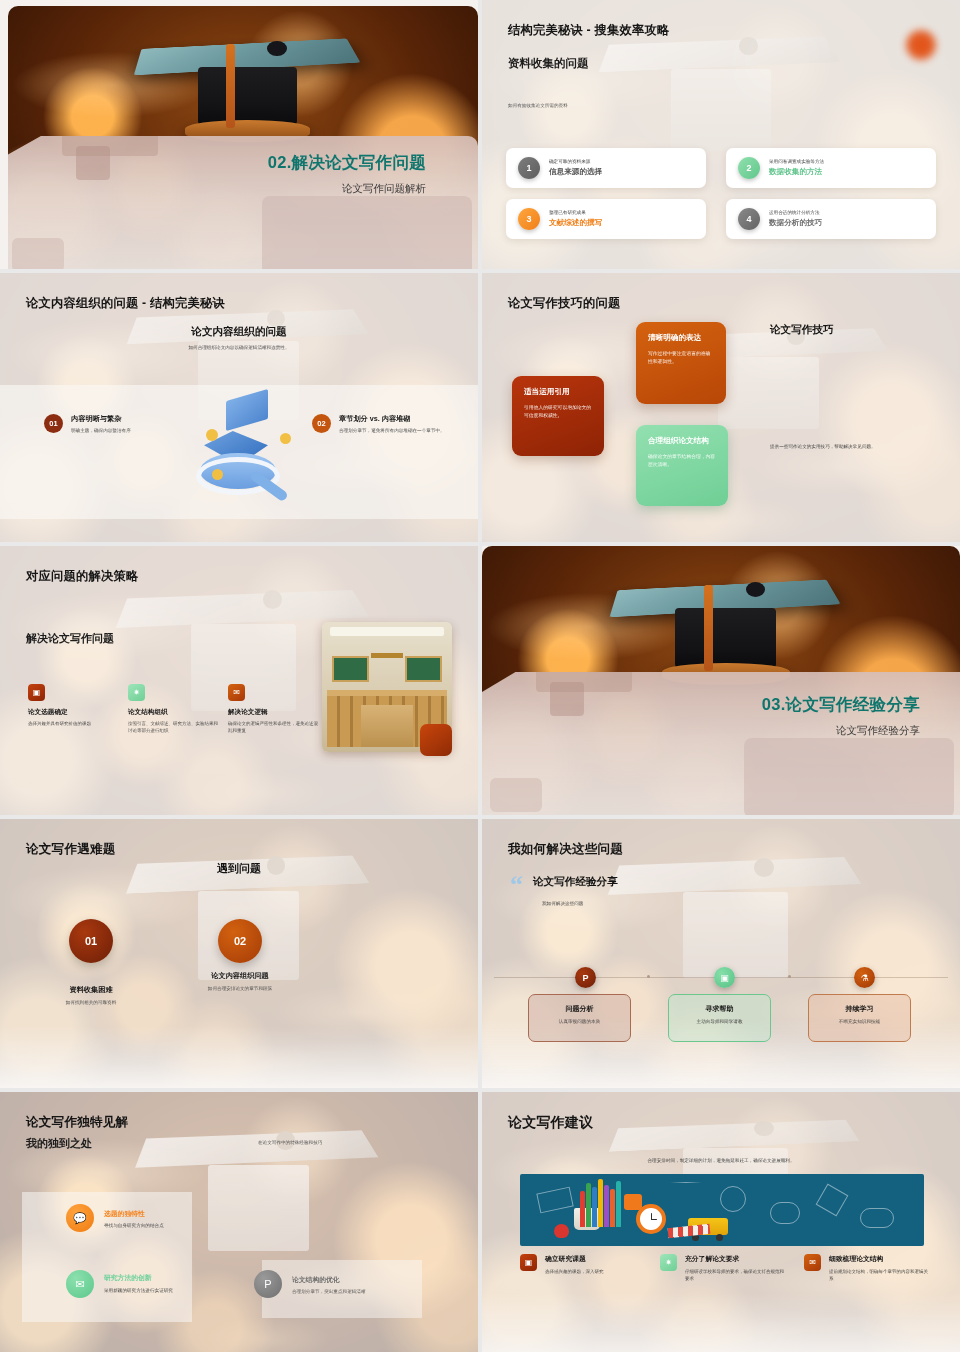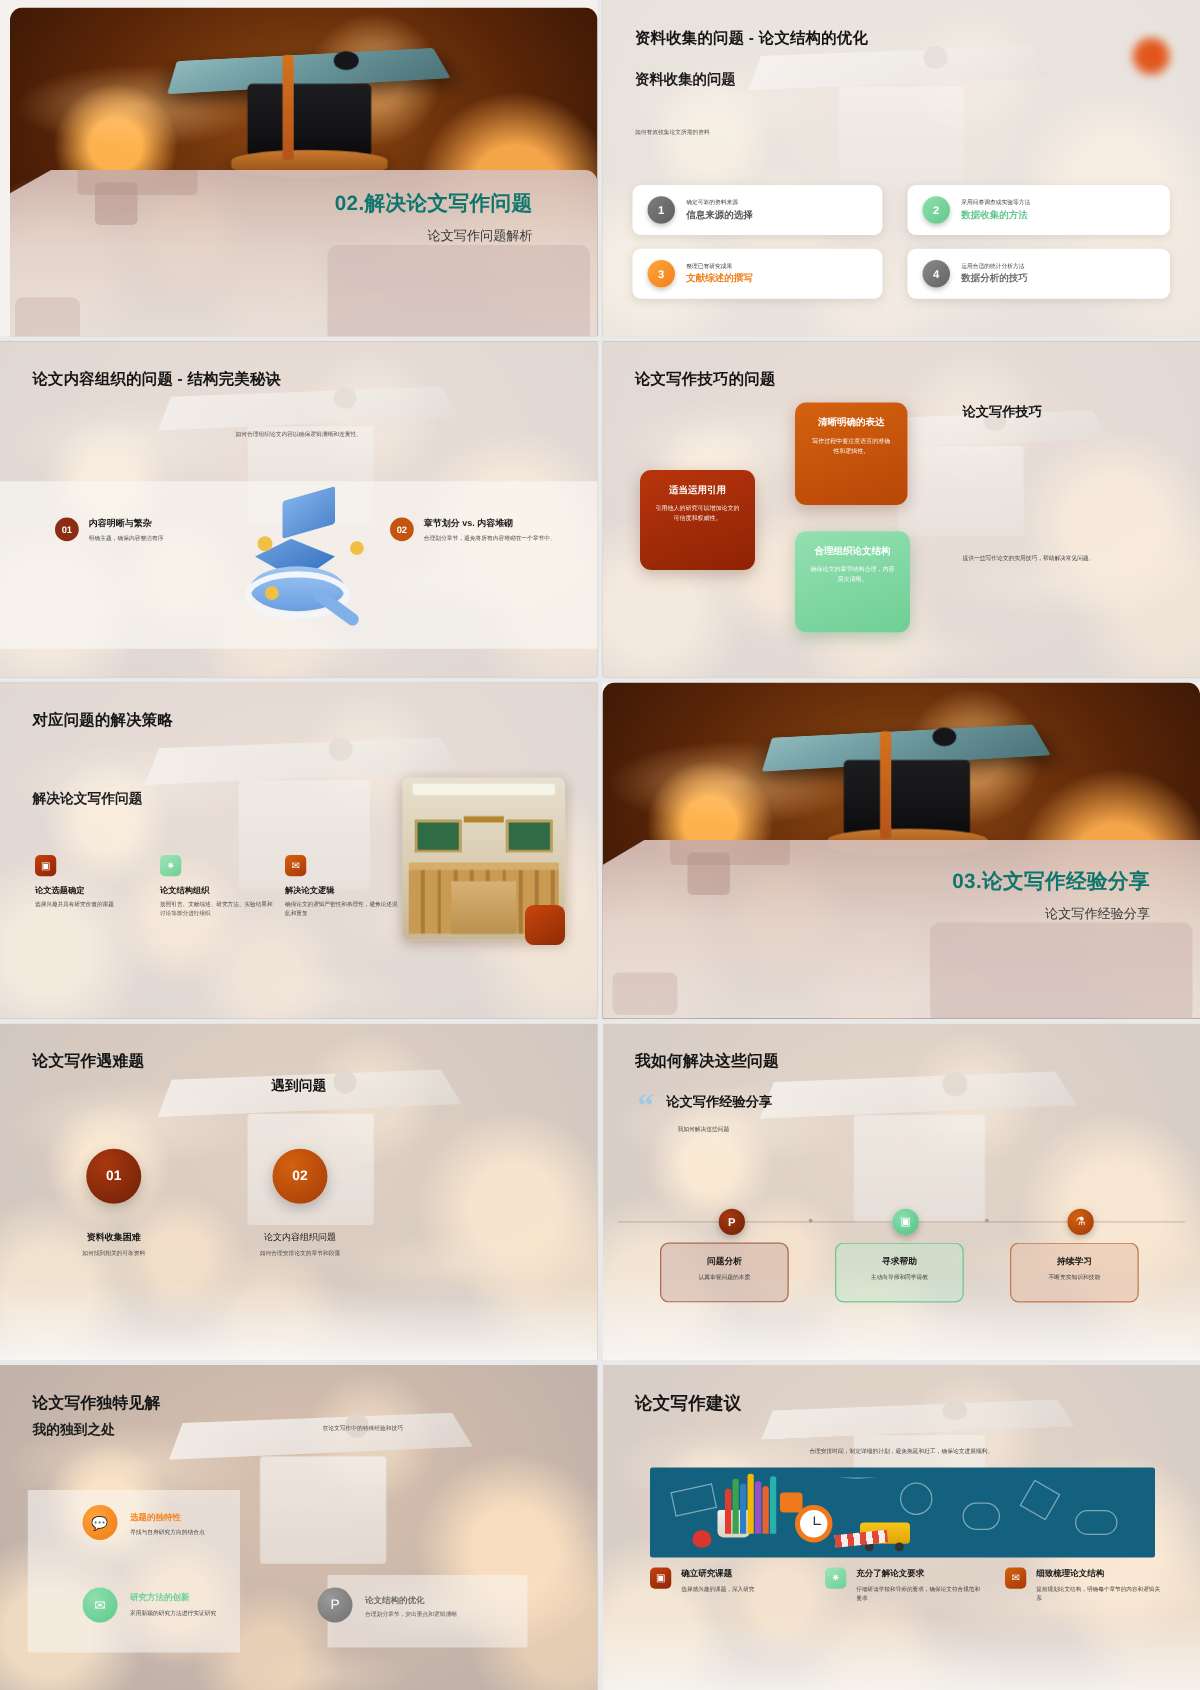--- a/index.html
+++ b/index.html
@@ -176,21 +176,20 @@
     flex: 0 0 19px;
   }
   .row-item { display: flex; gap: 8px; align-items: flex-start; }
   .row-item .h { font-size: 7.2px; font-weight: bold; color: #1a1a1a; margin-bottom: 3px; }
   .row-item .p { font-size: 4.6px; color: #4a4a4a; line-height: 1.55; }
 
   
   .tile {
     position: absolute; border-radius: 9px; padding: 11px 12px; z-index: 6;
     box-shadow: 0 4px 12px rgba(100,50,20,.28);
-    text-align: center;
   }
   .tile .t { font-size: 7.6px; font-weight: bold; color: #fff; margin-bottom: 7px; }
   .tile .d { font-size: 4.8px; color: rgba(255,255,255,.93); line-height: 1.65; }
 
   
   .isq {
     width: 17px; height: 17px; border-radius: 4px;
     display: flex; align-items: center; justify-content: center;
     color: #fff; font-size: 8px;
   }
@@ -277,21 +276,21 @@
   <div class="slide">
     <div class="photo" style="opacity:.55"></div>
     <div class="wash"></div>
     <div class="ghost-cap" style="left:26%;top:6%;width:48%;height:66%">
       <div class="gb"></div>
         <div class="gc"></div>
         <div class="gk"></div>
     </div>
     <div style="position:absolute;right:22px;top:28px;width:34px;height:34px;border-radius:50%;background:radial-gradient(circle,#e2561c 40%,rgba(226,86,28,.15) 75%);filter:blur(3px);"></div>
 
-    <div class="s-title">资料收集的问题 - 论文结构的优化</div>
+    <div class="s-title">结构完美秘诀 - 搜集效率攻略</div>
     <div class="s-sub" style="top:56px">资料收集的问题</div>
     <div class="s-note" style="position:absolute;left:26px;top:103px;z-index:6">如何有效收集论文所需的资料</div>
 
     <div class="card4" style="left:24px; top:148px; width:200px;">
       <div class="num-circle" style="background:linear-gradient(135deg,#7d7d7d,#5e5e5e)">
         <span>1</span>
       </div>
       <div class="txt">
         <div class="small">确定可靠的资料来源</div>
         <div class="big" style="color:#555">信息来源的选择</div>
@@ -333,20 +332,21 @@
     <div class="photo" style="opacity:.62"></div>
     <div class="wash-soft"></div>
     <div class="ghost-cap" style="left:28%;top:6%;width:48%;height:64%">
       <div class="gb"></div>
         <div class="gc"></div>
         <div class="gk"></div>
     </div>
     <div style="position:absolute;left:0;right:0;top:112px;height:134px;background:rgba(250,248,246,.62);z-index:3"></div>
 
     <div class="s-title">论文内容组织的问题 - 结构完美秘诀</div>
+    <div style="position:absolute;left:0;right:0;top:52px;text-align:center;font-size:10.6px;font-weight:bold;color:#131313;z-index:6">论文内容组织的问题</div>
     <div style="position:absolute;left:0;right:0;top:72px;text-align:center;font-size:4.6px;color:#4e4e4e;z-index:6">如何合理组织论文内容以确保逻辑清晰和连贯性。</div>
 
     <div style="position:absolute;left:196px;top:122px;width:110px;height:112px;z-index:5">
       <div style="position:absolute;left:30px;top:0;width:42px;height:30px;background:linear-gradient(150deg,#7fb0e8,#4f86cf);transform:skewY(-16deg);border-radius:2px;"></div>
       <div style="position:absolute;left:8px;top:36px;width:64px;height:34px;background:linear-gradient(150deg,#6fa3e0,#2f6bbd);clip-path:polygon(0% 42%,45% 0%,100% 42%,55% 100%);"></div>
       <div style="position:absolute;left:4px;top:58px;width:76px;height:36px;background:linear-gradient(180deg,#9fc6f2,#6a9ee0);border-radius:50%;"></div>
       <div style="position:absolute;left:0px;top:62px;width:84px;height:38px;border:5px solid #f2f6fb;border-radius:50%;"></div>
       <div style="position:absolute;left:52px;top:86px;width:42px;height:10px;background:#7fb0e8;border-radius:6px;transform:rotate(36deg);"></div>
       <div style="position:absolute;left:10px;top:34px;width:12px;height:12px;background:#f2bf45;border-radius:50%;"></div>
       <div style="position:absolute;left:84px;top:38px;width:11px;height:11px;background:#f2bf45;border-radius:50%;"></div>
@@ -479,21 +479,21 @@
         <span>01</span>
       </div>
       <div style="font-size:7.2px;font-weight:bold;color:#161616;margin-top:22px">资料收集困难</div>
       <div style="font-size:4.6px;color:#4c4c4c;margin-top:5px">如何找到相关的可靠资料</div>
     </div>
 
     <div style="position:absolute;left:182px;top:100px;width:116px;text-align:center;z-index:6">
       <div class="bigc" style="margin:0 auto;background:radial-gradient(circle at 35% 30%,#d2610f,#a53c07)">
         <span>02</span>
       </div>
-      <div style="font-size:7.2px;font-weight:normal;color:#161616;margin-top:22px">论文内容组织问题</div>
+      <div style="font-size:7.2px;font-weight:bold;color:#161616;margin-top:8px">论文内容组织问题</div>
       <div style="font-size:4.6px;color:#4c4c4c;margin-top:5px">如何合理安排论文的章节和段落</div>
     </div>
 
   </div>
 
   <div class="slide">
     <div class="photo" style="opacity:.7"></div>
     <div class="wash" style="background:rgba(248,245,242,.74)"></div>
     <div class="ghost-cap" style="left:28%;top:6%;width:50%;height:70%;opacity:.6">
       <div class="gb"></div>

